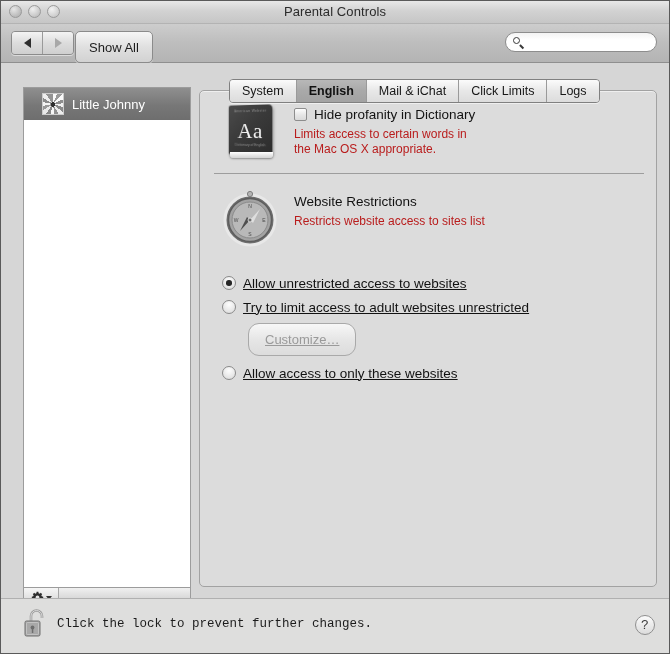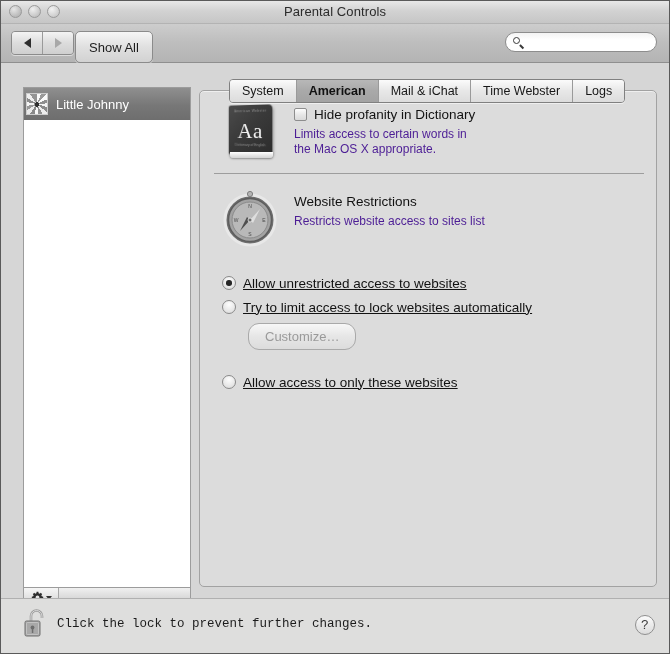--- a/index.html
+++ b/index.html
@@ -96,21 +96,21 @@
     position: absolute; left: 22px; top: 24px;
     width: 168px; height: 500px;
     background: #ffffff;
     border: 1px solid #9c9c9c;
     border-bottom: none;
     box-sizing: border-box;
     overflow: hidden;
   }
   .user-row {
     display: flex; align-items: center; gap: 8px;
-    height: 32px; padding-left: 2px;
+    height: 32px; padding-left: 18px;
     background: linear-gradient(to bottom, #8f8f8f 0%, #777777 55%, #6e6e6e 100%);
     color: #fff; font-size: 13px;
   }
   .avatar {
     width: 22px; height: 22px; flex: none;
     background:
       radial-gradient(circle at 50% 52%, #2f2f2f 0 16%, rgba(0,0,0,0) 17%),
       conic-gradient(from 0deg, #fafafa 0 6%, #9a9a9a 6% 12%, #fafafa 12% 18%, #8e8e8e 18% 24%,
                      #f2f2f2 24% 30%, #8a8a8a 30% 36%, #ededed 36% 42%, #919191 42% 48%,
                      #f7f7f7 48% 54%, #888888 54% 60%, #eaeaea 60% 66%, #999999 66% 72%,
@@ -201,21 +201,21 @@
   }
   .checkline { display: flex; align-items: center; gap: 7px; margin-top: 4px; }
   .chk {
     width: 13px; height: 13px; flex: none;
     background: linear-gradient(to bottom, #fdfdfd 0%, #e6e6e6 55%, #dadada 100%);
     border: 1px solid #8d8d8d; border-radius: 2px;
     box-sizing: border-box;
   }
   .chk-label { font-size: 13.5px; color: #131313; }
   .desc {
-    font-size: 12px; color: #4c1d95; line-height: 15px; margin-top: 5px;
+    font-size: 12px; color: #b91c1c; line-height: 15px; margin-top: 5px;
   }
   .divider {
     position: absolute; left: 14px; top: 82px; width: 430px;
     border-top: 1px solid #9d9d9d;
   }
   .sec-web { left: 22px; top: 98px; width: 414px; }
   .compass { width: 56px; height: 58px; flex: none; position: relative; }
   .sec-title { font-size: 13.5px; color: #111; font-weight: normal; margin-top: 5px; }
   .radios { position: absolute; left: 22px; top: 180px; width: 420px; }
   .radio-row { display: flex; align-items: center; gap: 7px; height: 24px; }
@@ -224,27 +224,28 @@
     background: radial-gradient(circle at 50% 30%, #fdfdfd 0%, #e9e9e9 55%, #d8d8d8 100%);
     border: 1px solid #8a8a8a; box-sizing: border-box;
     position: relative;
   }
   .radio.on::after {
     content: ""; position: absolute; left: 3.2px; top: 3.2px;
     width: 5.6px; height: 5.6px; border-radius: 50%; background: #262626;
   }
   .radio-label { font-size: 13.5px; color: #121212; text-decoration: underline; }
   .customize {
-    margin: 4px 0 20px 26px;
+    margin: 4px 0 5px 26px;
     display: inline-flex; align-items: center; justify-content: center;
-    height: 27px; padding: 0 16px;
+    height: 33px; padding: 0 16px;
     font-size: 13px; color: #9a9a9a;
     background: linear-gradient(to bottom, #f7f7f7 0%, #e6e6e6 50%, #dcdcdc 100%);
     border: 1px solid #a9a9a9; border-radius: 11px;
     box-sizing: border-box;
+    text-decoration: underline;
   }
   
   .footer {
     position: relative; height: 54px; flex: none;
     background: #dededd;
     border-top: 1px solid #b0b0b0;
     font-family: Liberation Mono, monospace;
   }
   .lock { position: absolute; left: 22px; top: 8px; width: 26px; height: 34px; }
   .lock-text {
@@ -305,23 +306,23 @@
       <div class="gear-btn">
         <svg class="gear-svg" width="13" height="13" viewBox="0 0 24 24">
           <path fill="#2d2d2d" d="M13.6 1.5h-3.2l-.5 2.6a8.5 8.5 0 00-1.9.8L5.8 3.4 3.4 5.8l1.5 2.2a8.5 8.5 0 00-.8 1.9l-2.6.5v3.2l2.6.5c.2.7.5 1.3.8 1.9l-1.5 2.2 2.4 2.4 2.2-1.5c.6.3 1.2.6 1.9.8l.5 2.6h3.2l.5-2.6c.7-.2 1.3-.5 1.9-.8l2.2 1.5 2.4-2.4-1.5-2.2c.3-.6.6-1.2.8-1.9l2.6-.5v-3.2l-2.6-.5a8.5 8.5 0 00-.8-1.9l1.5-2.2-2.4-2.4-2.2 1.5c-.6-.3-1.2-.6-1.9-.8l-.5-2.6zM12 8.4a3.6 3.6 0 110 7.2 3.6 3.6 0 010-7.2z"></path>
         </svg>
         <span class="gear-tri"></span>
       </div>
     </div>
 
     <div class="tabbar">
       <div class="tab">System</div>
-      <div class="tab selected">American</div>
+      <div class="tab selected">English</div>
       <div class="tab">Mail &amp; iChat</div>
-      <div class="tab">Time Webster</div>
+      <div class="tab">Click Limits</div>
       <div class="tab">Logs</div>
     </div>
 
     <div class="panel">
 
       <div class="section sec-dict">
         <div class="row">
           <div class="book">
             <div class="cover">
               <div class="toptext">American Webster</div>
@@ -372,21 +373,21 @@
         </div>
       </div>
 
       <div class="radios">
         <div class="radio-row">
           <span class="radio on"></span>
           <span class="radio-label">Allow unrestricted access to websites</span>
         </div>
         <div class="radio-row">
           <span class="radio"></span>
-          <span class="radio-label">Try to limit access to lock websites automatically</span>
+          <span class="radio-label">Try to limit access to adult websites unrestricted</span>
         </div>
         <div class="customize">Customize…</div>
         <div class="radio-row">
           <span class="radio"></span>
           <span class="radio-label">Allow access to only these websites</span>
         </div>
       </div>
 
     </div>
   </div>

